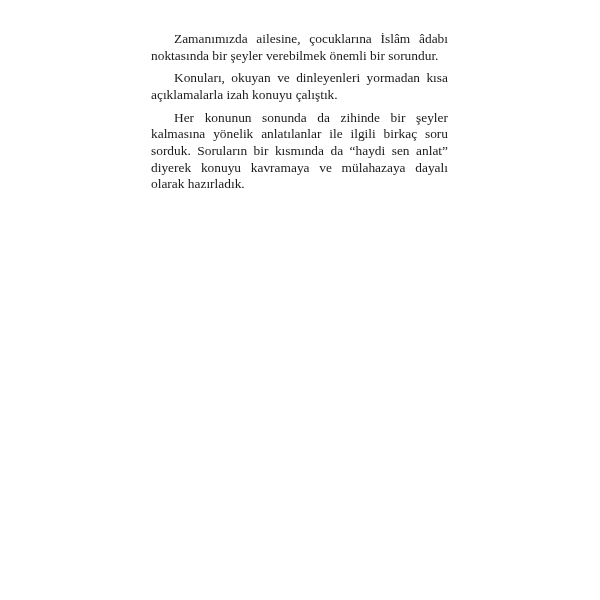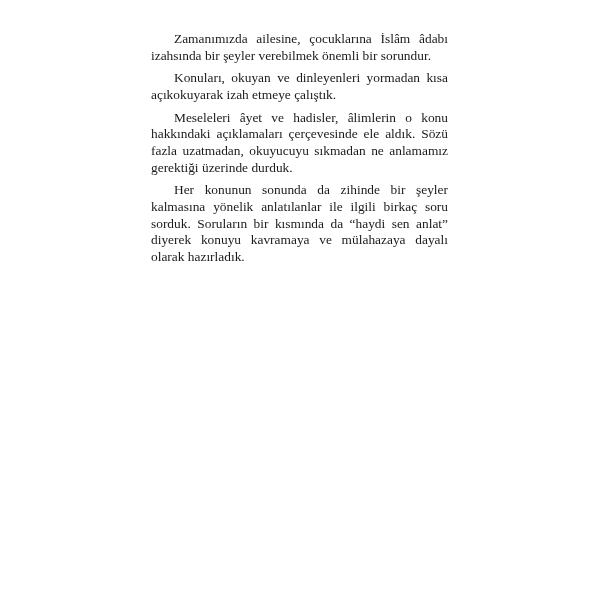--- a/index.html
+++ b/index.html
@@ -18,17 +18,16 @@
     margin: 0 0 6.2px 0;
     text-indent: 23px;
     text-align: justify;
     hyphens: manual;
   }
 </style>
 </head>
 <body>
 
 <div class="page">
-  <p class="para">Zamanımızda ailesine, çocuklarına İslâm âdabı izah­sında bir şeyler verebilmek önemli bir sorundur.</p>
-  <p class="para">Konuları, okuyan ve dinleyenleri yormadan kısa açık­okuyarak izah etmeye çalıştık.</p>
-  <p class="para">Meseleleri âyet ve hadisler, âlimlerin o konu hakkın­daki açıklamaları çerçevesinde ele aldık. Sözü fazla uzat­madan, okuyucuyu sıkmadan ne anlamamız gerektiği üze­rinde durduk.</p>
+  <p class="para">Zamanımızda ailesine, çocuklarına İslâm âdabı nokta­sında bir şeyler verebilmek önemli bir sorundur.</p>
+  <p class="para">Konuları, okuyan ve dinleyenleri yormadan kısa açık­lamalarla izah konuyu çalıştık.</p>
   <p class="para">Her konunun sonunda da zihinde bir şeyler kalmasına yönelik anlatılanlar ile ilgili birkaç soru sorduk. Soruların bir kısmında da “haydi sen anlat” diyerek konuyu kavra­maya ve mülahazaya dayalı olarak hazırladık.</p>
 </div>
 
 </body></html>

